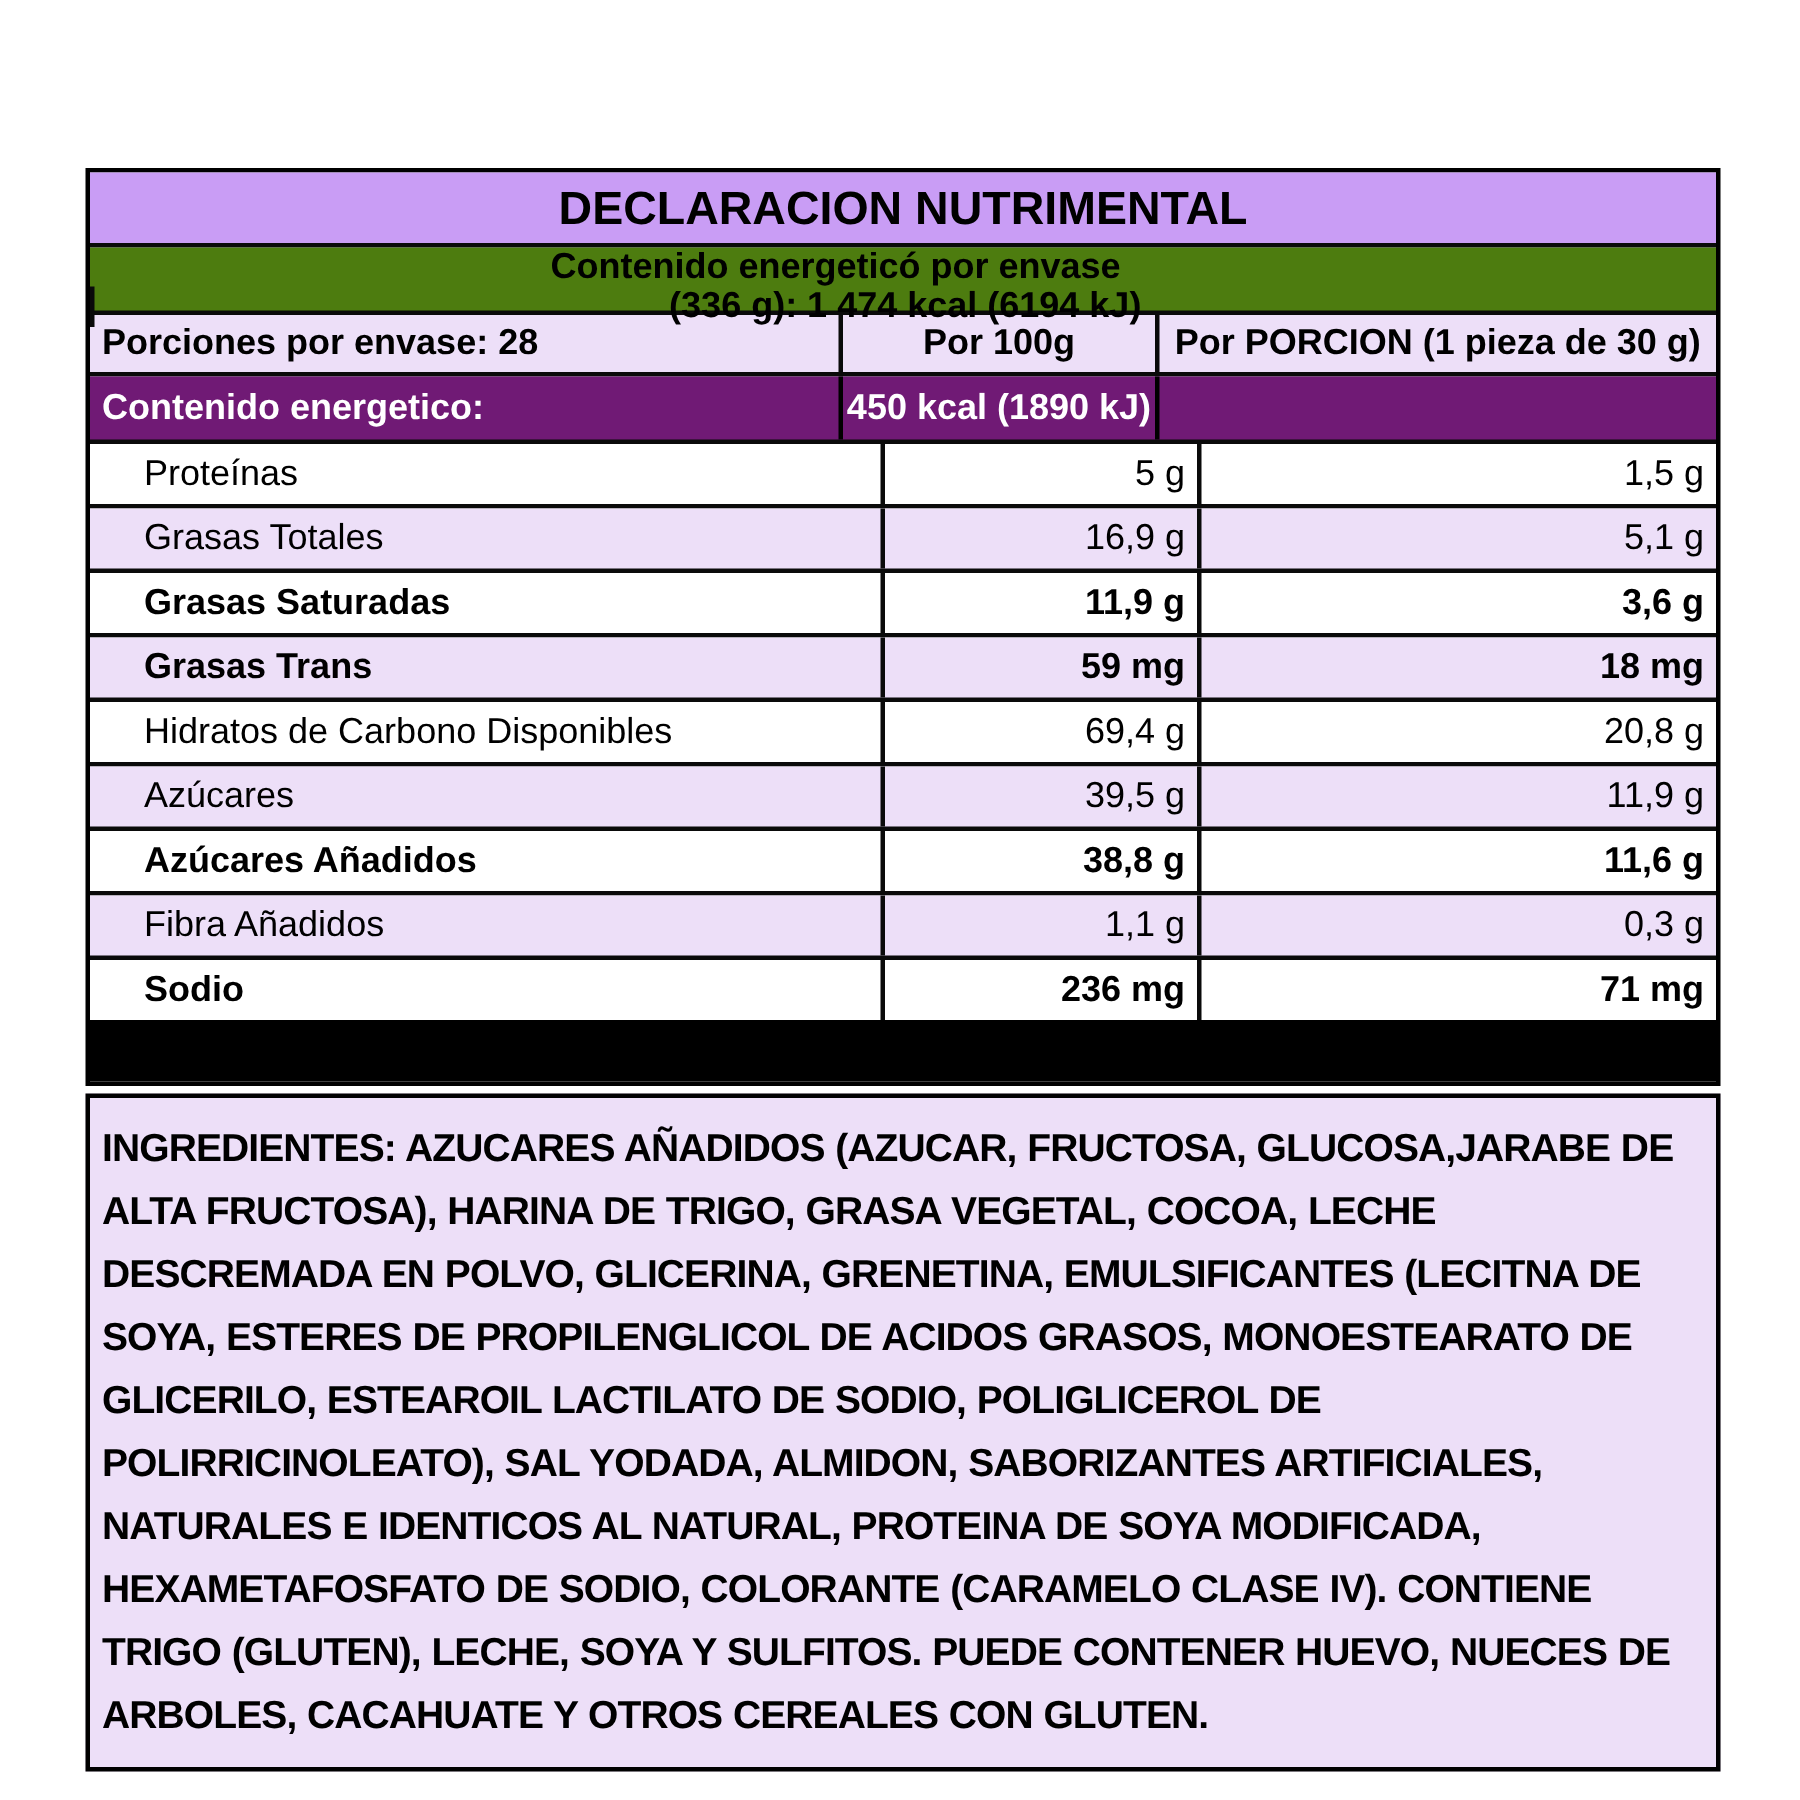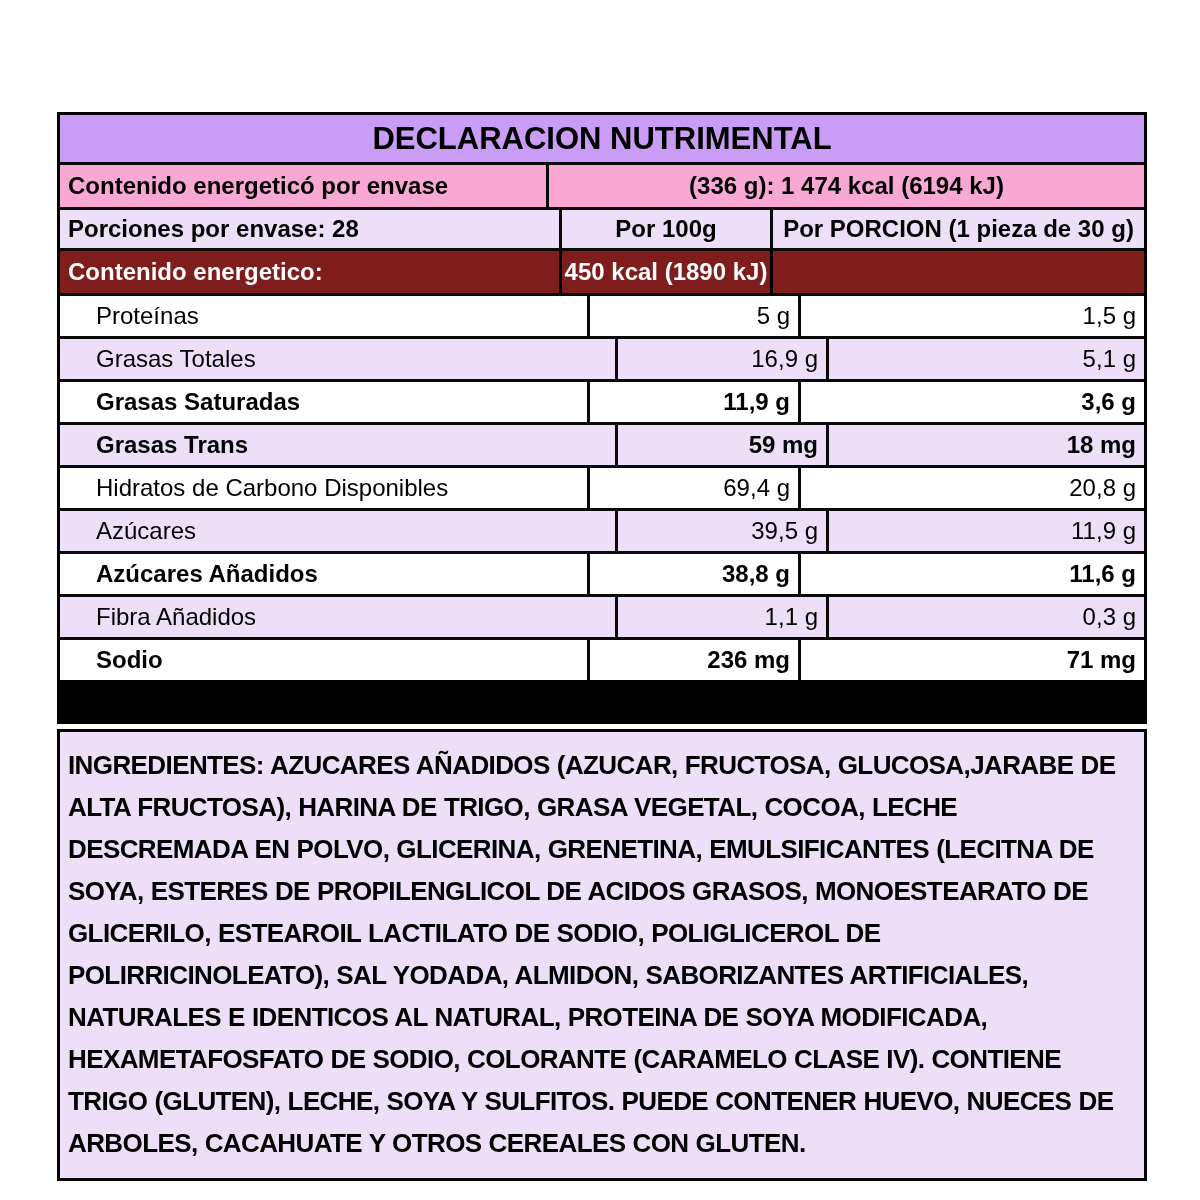--- a/index.html
+++ b/index.html
@@ -18,25 +18,25 @@
   }
   .row{display:flex;align-items:center;border-bottom:3px solid #0a0a0a;}
   .row:last-child{border-bottom:none;}
   .title-row{
     height:47px;background:var(--purple,#c99df5);
     justify-content:center;
   }
   .title-row .t{
     font-weight:bold;font-size:31px;letter-spacing:0px;
   }
-  .r-energy{height:42px;background:#f9a8d4;}
+  .r-energy{height:42px;background:#4d7c0f;flex-direction:column;}
   .r-serv{height:38px;background:var(--lav,#eddff8);}
-  .r-black{height:42px;background:#7f1d1d;color:#fff;}
+  .r-black{height:42px;background:#701a75;color:#fff;}
   .r-nutrient{height:40px;background:#fff;padding-left:28px;}
-  .r-nutrient.shaded{background:var(--lav,#eddff8);gap:28px;}
+  .r-nutrient.shaded{background:var(--lav,#eddff8);}
   .r-nutrient.bold .cell{font-weight:bold;}
   .cell{font-size:24px;line-height:1.1;}
   .c1{width:486px;padding-left:8px;box-sizing:border-box;text-align:left;}
   .c2{width:214px;box-sizing:border-box;text-align:right;padding-right:8px;
       border-left:3px solid #0a0a0a;border-right:3px solid #0a0a0a;align-self:stretch;
       display:flex;align-items:center;justify-content:flex-end;margin-left:13px;}
   .c3{flex:1;text-align:right;padding-right:8px;display:flex;align-items:center;justify-content:flex-end;}
   .c2.center,.c3.center{justify-content:center;padding-right:0;}
   .merged{flex:1;text-align:center;border-left:3px solid #0a0a0a;align-self:stretch;
       display:flex;align-items:center;justify-content:center;}

